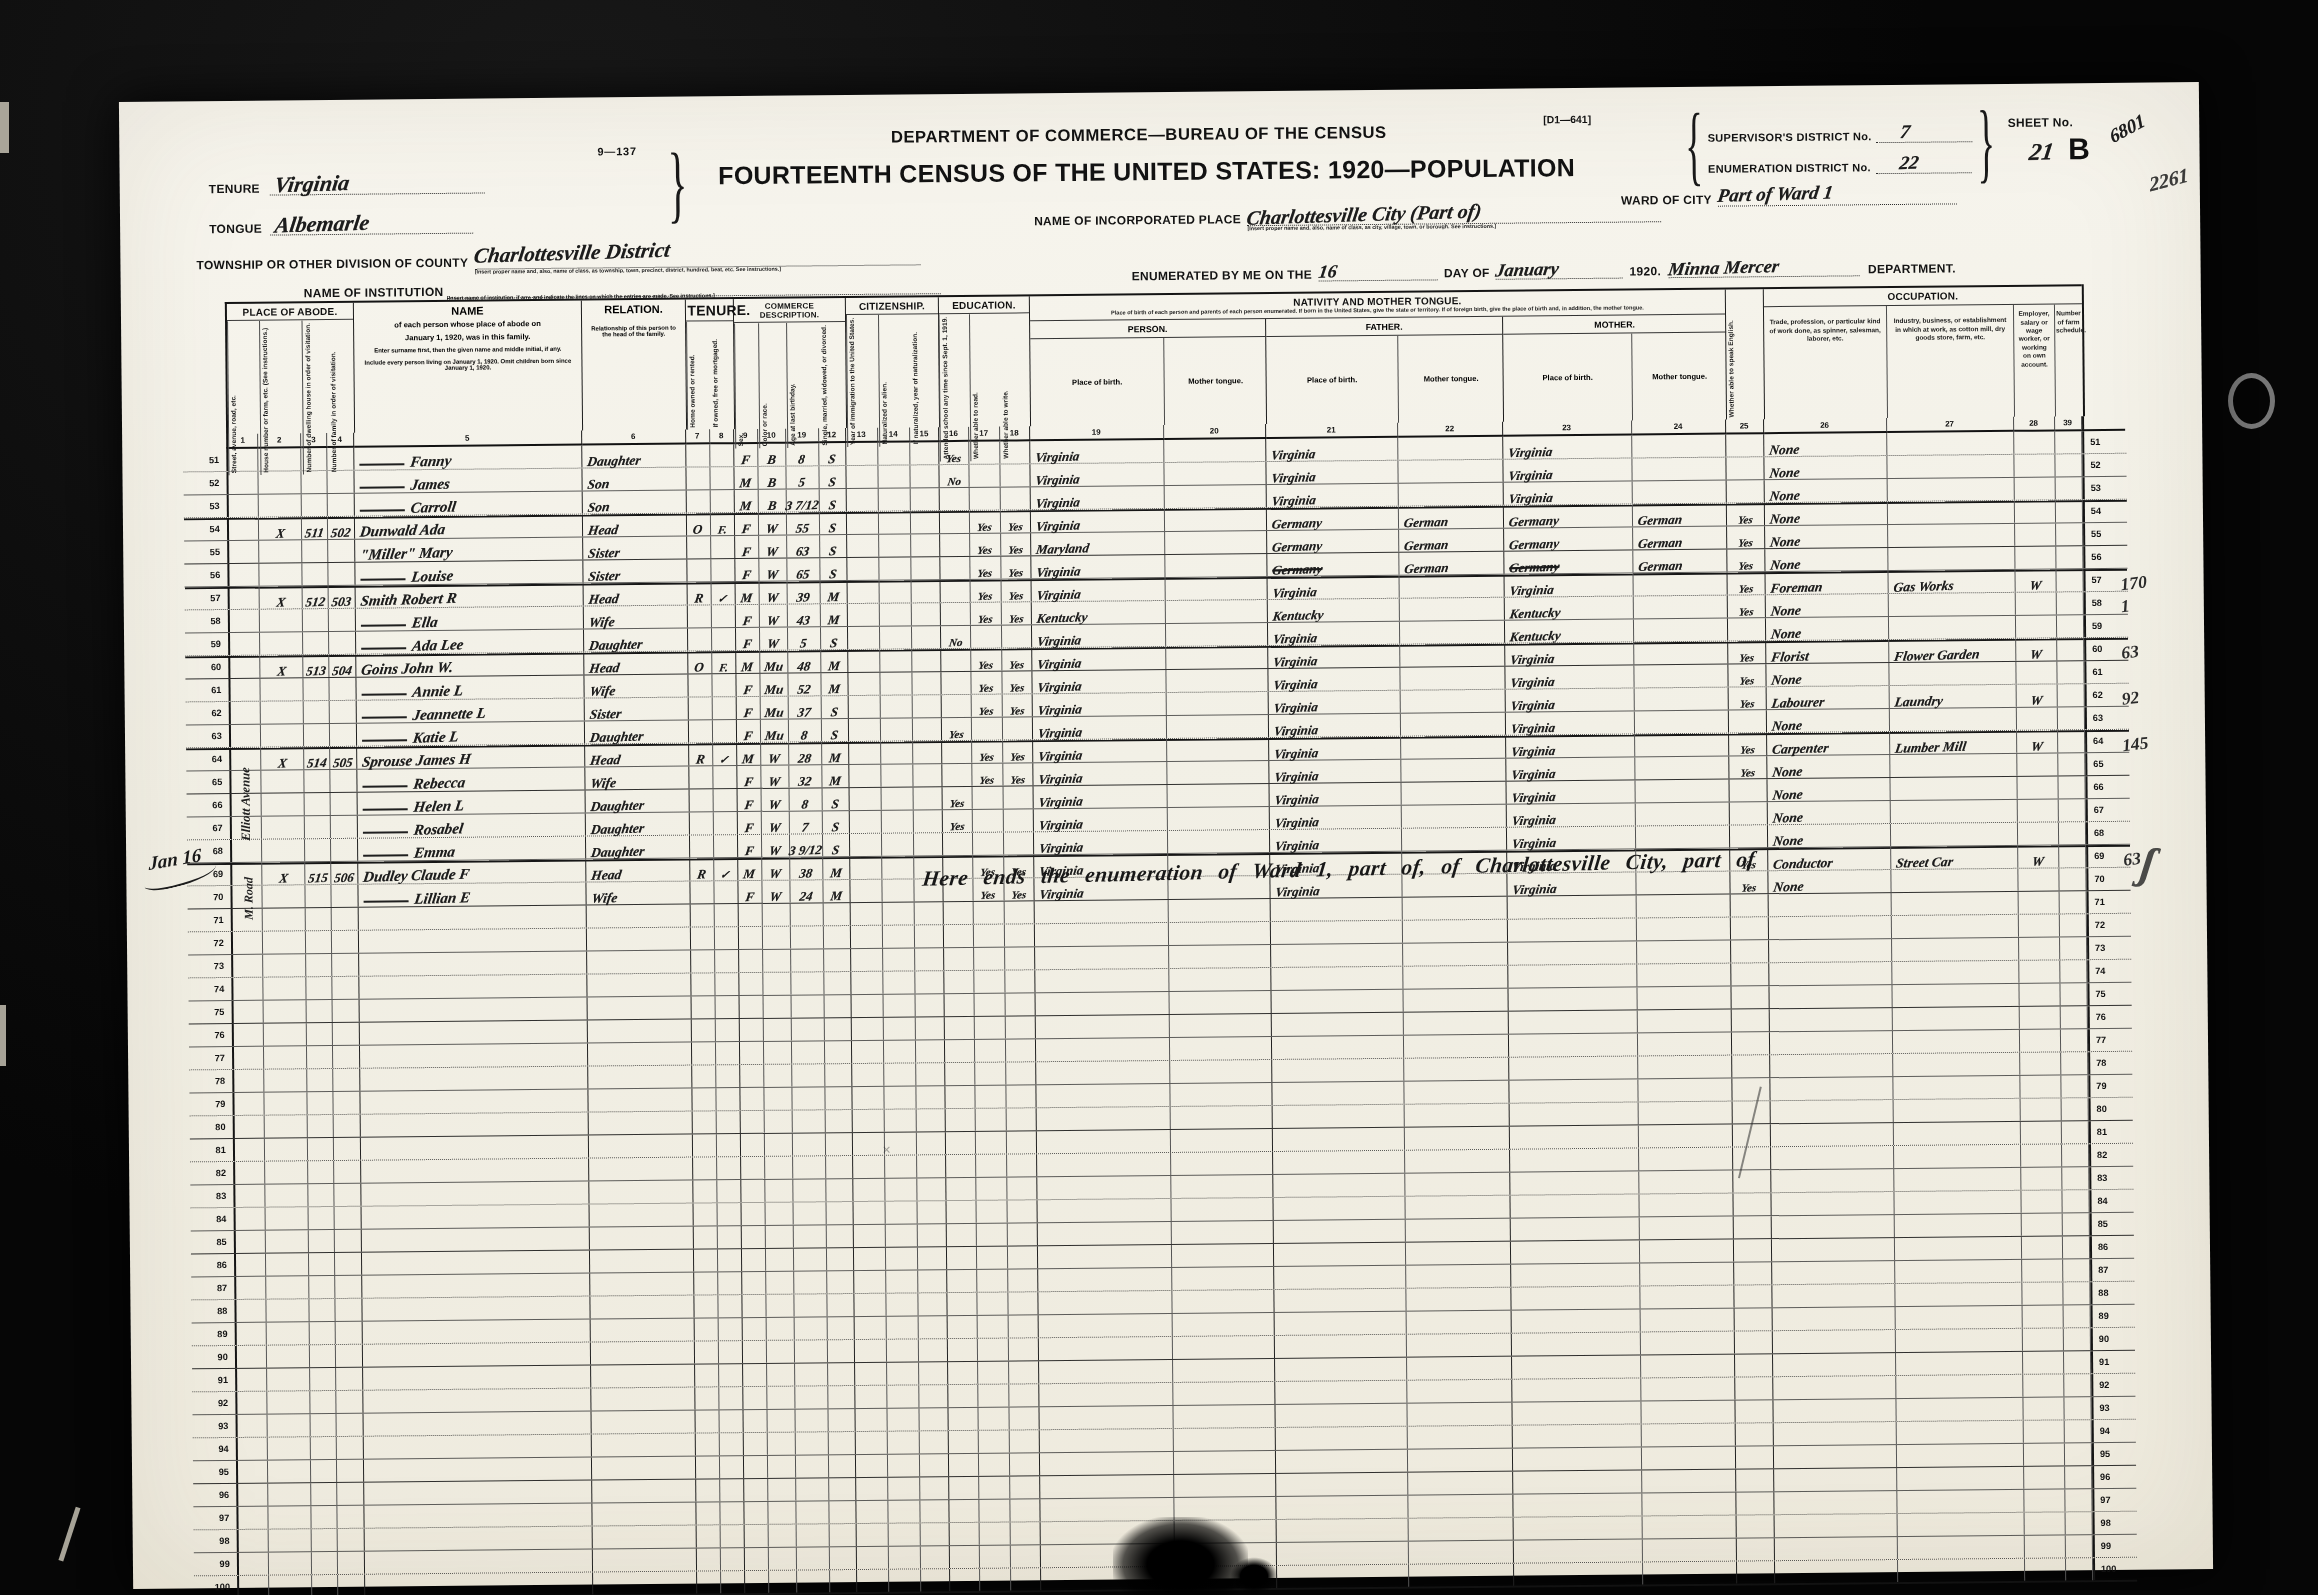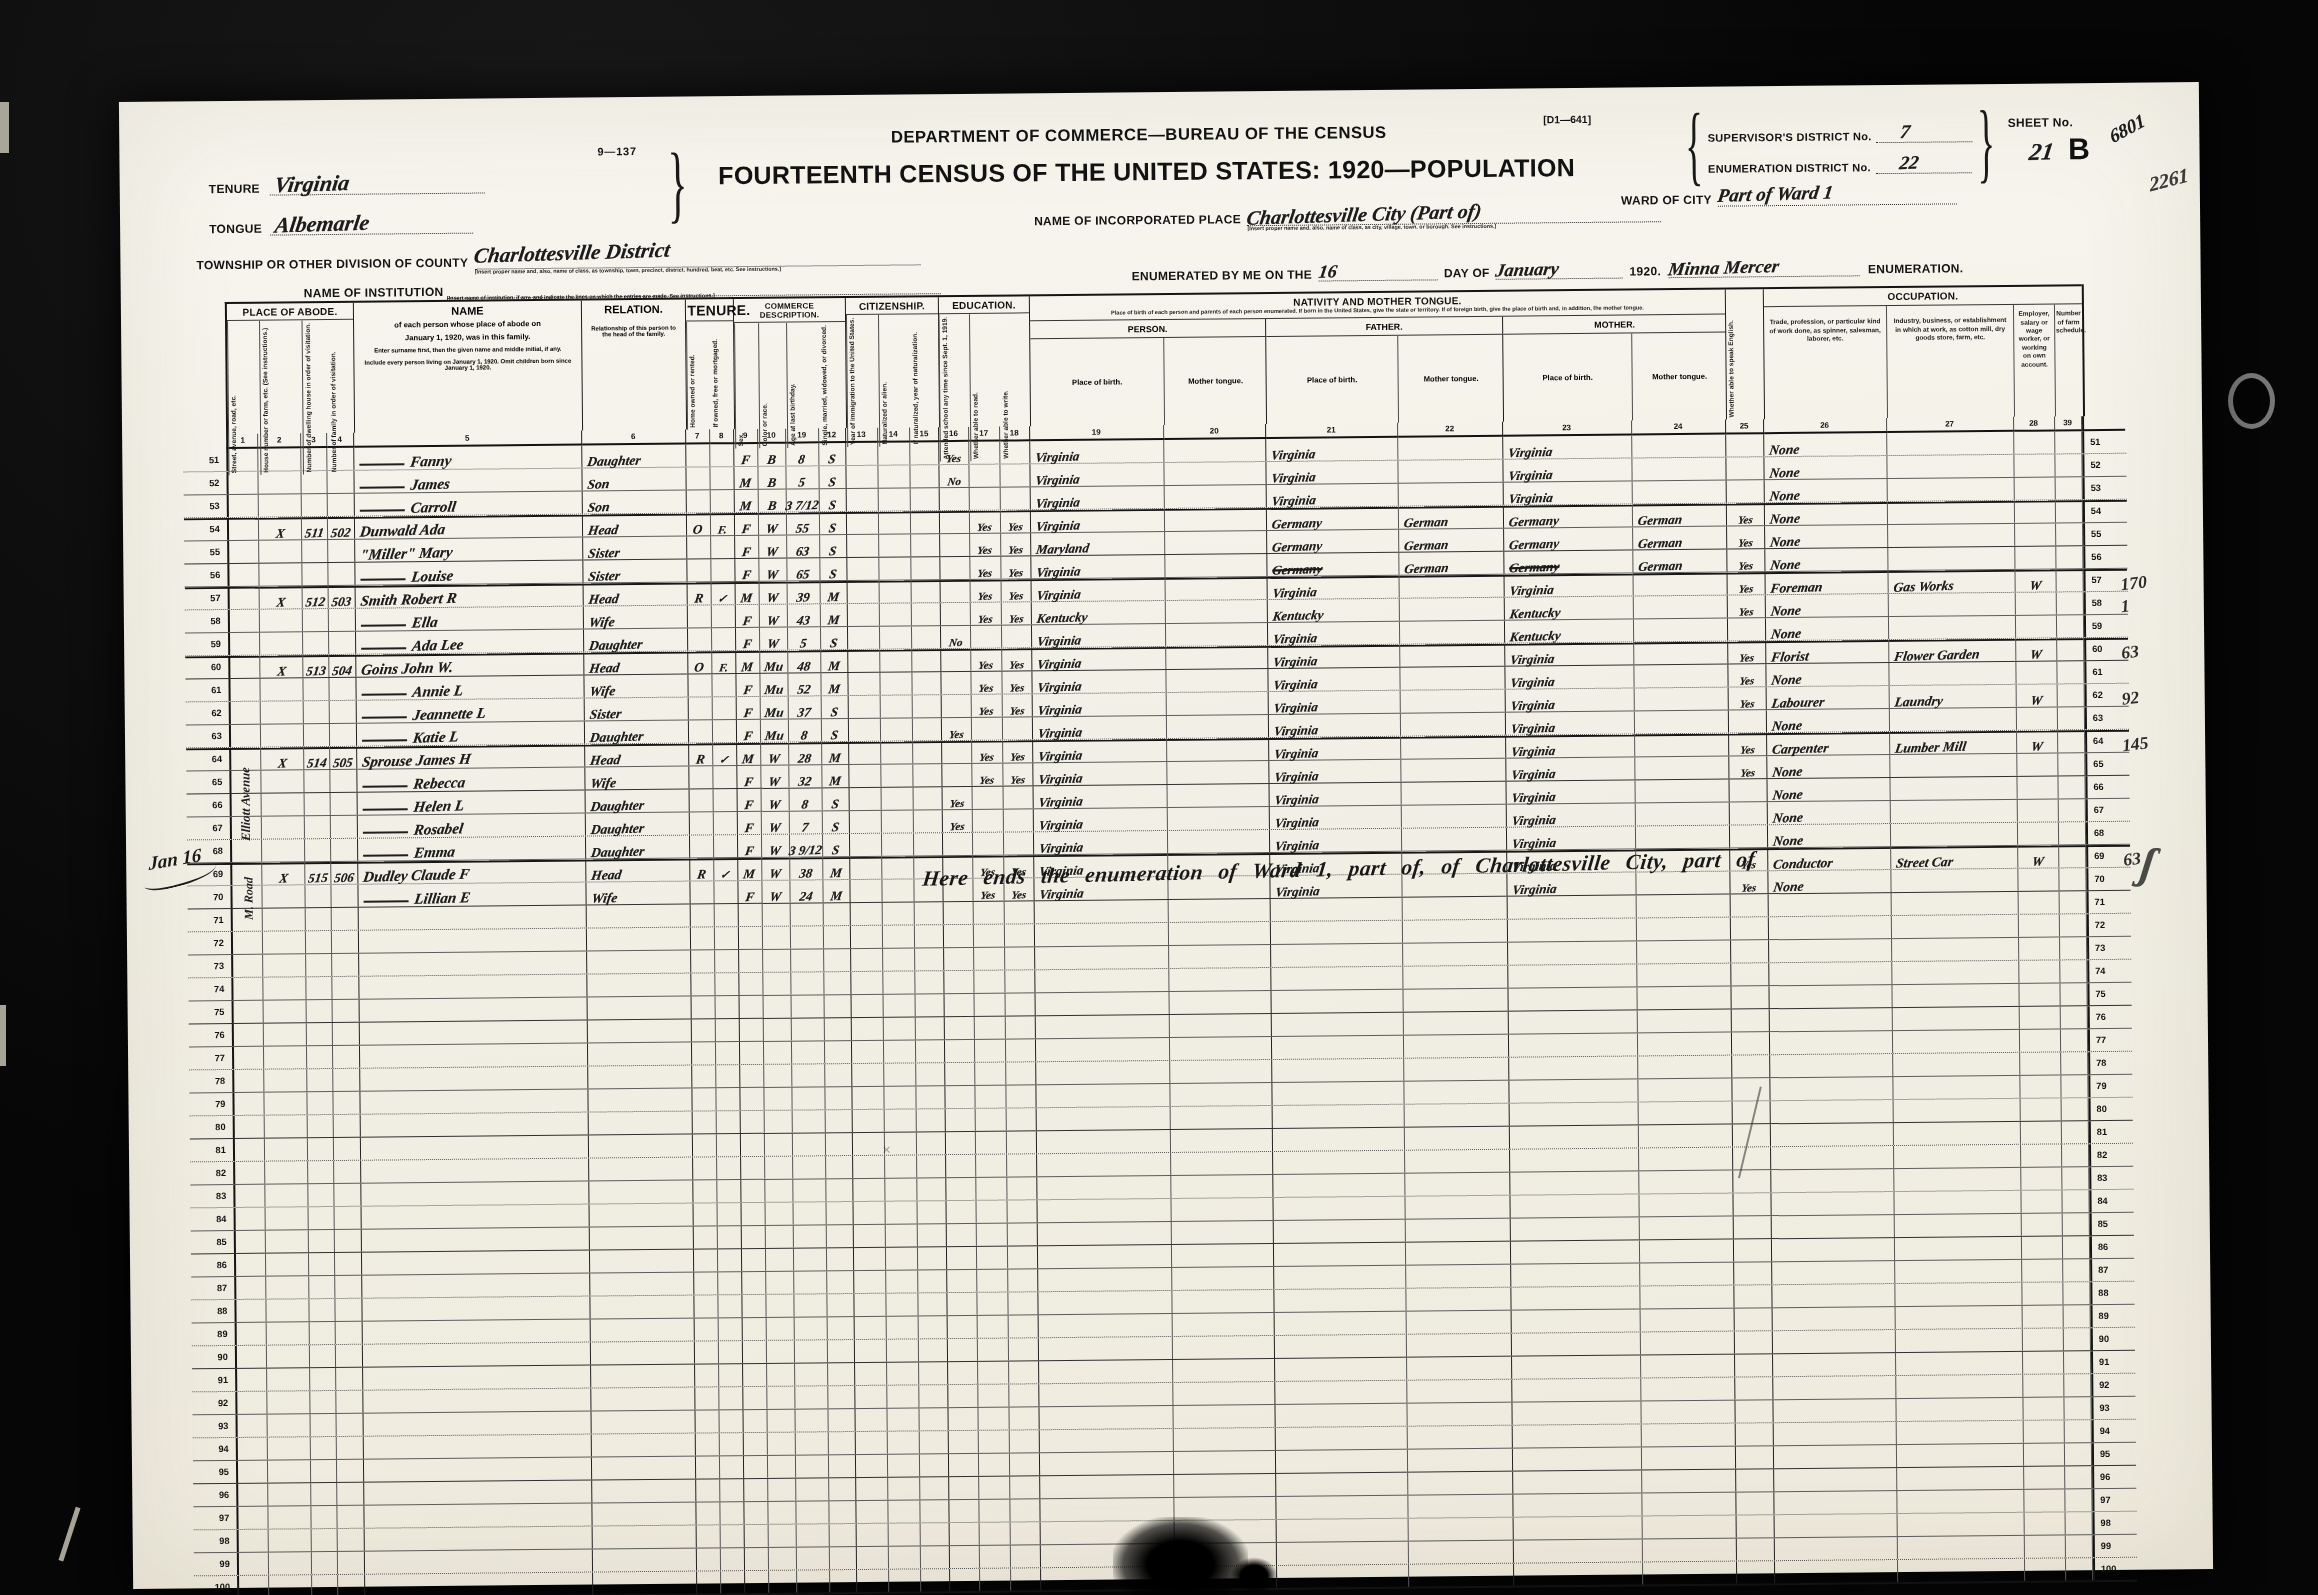--- a/index.html
+++ b/index.html
@@ -199,21 +199,21 @@
   </div>
 
   <div class="abs place-line">
     <span class="lbl">NAME OF INCORPORATED PLACE</span><span class="dotline"><span class="hw hw-place">Charlottesville City (Part of)</span><span class="uline-note">[Insert proper name and, also, name of class, as city, village, town, or borough.  See instructions.]</span></span>
   </div>
   <div class="abs ward-line">
     <span class="lbl">WARD OF CITY</span><span class="dotline"><span class="hw hw-ward">Part of Ward 1</span></span>
   </div>
 
   <div class="abs enum-line">
-    <span class="lbl">ENUMERATED BY ME ON THE</span><span class="dotline d1"><span class="hw hw-med">16</span></span><span class="lbl">DAY OF</span><span class="dotline d2"><span class="hw hw-med">January</span></span><span class="lbl">1920.</span><span class="dotline d3"><span class="hw hw-med">Minna Mercer</span></span><span class="lbl">ENUMERATION.</span>
+    <span class="lbl">ENUMERATED BY ME ON THE</span><span class="dotline d1"><span class="hw hw-med">16</span></span><span class="lbl">DAY OF</span><span class="dotline d2"><span class="hw hw-med">January</span></span><span class="lbl">1920.</span><span class="dotline d3"><span class="hw hw-med">Minna Mercer</span></span><span class="lbl">DEPARTMENT.</span>
   </div>
 
   <div class="abs sup-block">
     <span class="brace">{</span>
     <div class="sup-lines">
       <div class="sup-row"><span class="lbl">SUPERVISOR'S DISTRICT No.</span><span class="dotline"><span class="hw hw-sup">7</span></span></div>
       <div class="sup-row"><span class="lbl">ENUMERATION DISTRICT No.</span><span class="dotline"><span class="hw hw-sup">22</span></span></div>
     </div>
     <span class="brace">}</span>
     <div class="sheet-box">

